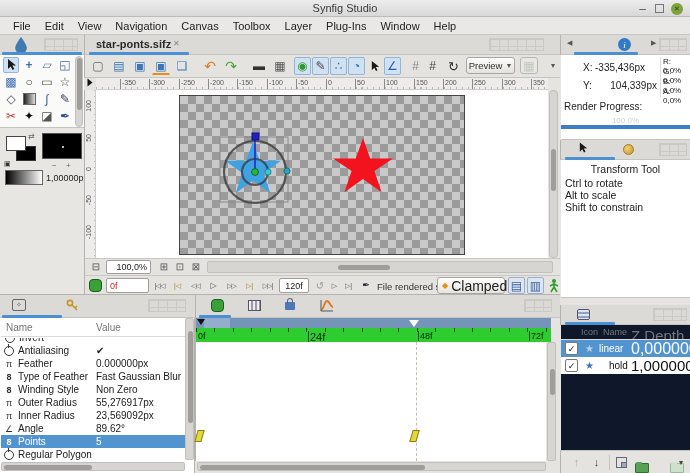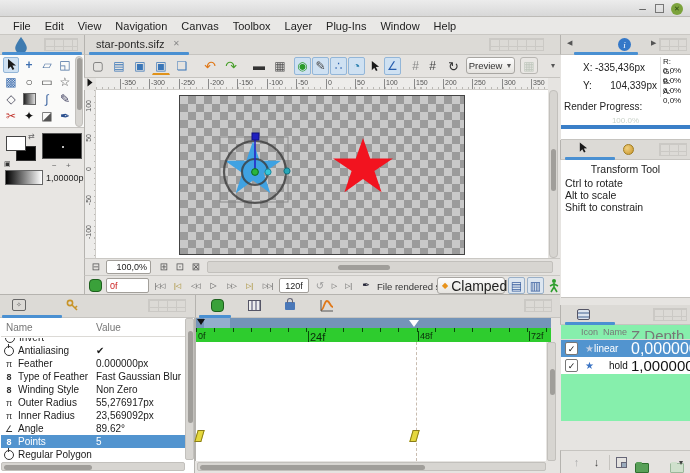--- a/index.html
+++ b/index.html
@@ -33,20 +33,21 @@
   .pw::after{content:"";position:absolute;left:2.6px;top:-3px;width:1.4px;height:4px;background:#333}
   .tri-b{width:0;height:0;border-left:4px solid transparent;border-right:4px solid transparent;border-top:5px solid #111}
   .folder{width:14px;height:10px;border-radius:1px;position:relative}
   .folder::before{content:"";position:absolute;left:0;top:-2px;width:6px;height:2px;background:inherit;border-radius:1px 1px 0 0}
   .wpt{width:7px;height:12px;background:var(--waypoint-yellow,#e5d83d);border:1px solid #8a7d1a;transform:skewX(-16deg)}
 </style>
 </head>
 <body>
 
 <div class="a" style="left:0;top:0;width:690px;height:17px;background:linear-gradient(#ececec,#d8d8d8);border-bottom:1px solid #bdbbb7">
+  <div class="a" style="left:0;top:2px;width:690px;text-align:center;font-size:11px;color:#3a3a3a">Synfig Studio</div>
   <div class="a btn" style="left:636px;top:2px;width:13px;height:13px;color:#555">–</div>
   <div class="a" style="left:655px;top:4px;width:9px;height:9px;border:1px solid #777"></div>
   <div class="a" style="left:671px;top:3px;width:12px;height:12px;border-radius:50%;background:#7ca33c;color:#2c4a12;font-size:7px;display:flex;align-items:center;justify-content:center">✕</div>
 </div>
 
 <div class="a" style="left:0;top:17px;width:690px;height:18px;background:#e9e8e6;border-bottom:1px solid #c9c7c3;display:flex;align-items:center;padding-left:6px">
   <span style="padding:0 7px">File</span>
   <span style="padding:0 7px">Edit</span>
   <span style="padding:0 7px">View</span>
   <span style="padding:0 7px">Navigation</span>
@@ -104,21 +105,21 @@
   <div class="a" style="left:42px;top:5px;width:40px;height:26px;background:#000;border:1px solid #555">
     <div class="a" style="left:19px;top:12px;width:2px;height:2px;background:#bbb"></div>
   </div>
   <span class="a" style="left:52px;top:33px;font-size:8px;color:#666">−</span>
   <span class="a" style="left:66px;top:33px;font-size:8px;color:#666">+</span>
   <div class="a" style="left:5px;top:42px;width:38px;height:15px;border:1px solid #666;background:linear-gradient(90deg,#000,#fff)"></div>
   <span class="a" style="left:46px;top:45px;font-size:9px;color:#222">1,00000p</span>
 </div>
 
 <div class="a strip" style="left:84px;top:35px;width:476px;height:20px;border-left:1px solid #b5b3af">
-  <span class="a" style="left:11px;top:3px;font-size:11px;font-weight:normal;color:#2a2a2a">star-ponts.sifz</span>
+  <span class="a" style="left:11px;top:3px;font-size:11px;font-weight:bold;color:#2a2a2a">star-ponts.sifz</span>
   <span class="a" style="left:88px;top:4px;font-size:8px;color:#888">✕</span>
   <div class="a tabu" style="left:4px;top:17px;width:100px"></div>
   <div class="a deco" style="left:404px;top:3px;width:55px;height:13px"></div>
 </div>
 
 <div class="a" style="left:84px;top:55px;width:476px;height:23px;background:#e5e3e0;border-bottom:1px solid #c6c4c0;border-left:1px solid #b5b3af">
   <div class="a btn" style="left:4px;top:2px;width:18px;height:18px;color:#666">▢</div>
   <div class="a btn" style="left:25px;top:2px;width:18px;height:18px;color:#3a76b8">▤</div>
   <div class="a btn" style="left:46px;top:2px;width:18px;height:18px;color:#3a76b8">▣</div>
   <div class="a btn" style="left:67px;top:2px;width:18px;height:18px;color:#3a76b8;border-bottom:2px solid #e0921a">▣</div>
@@ -398,29 +399,29 @@
 </div>
 <div class="a trk" style="left:197px;top:462px;width:349px;height:9px;border-radius:2px">
   <div class="a hnd" style="left:2px;top:2px;width:225px;height:5px"></div>
 </div>
 
 <div class="a strip" actable="false" style="left:560px;top:305px;width:130px;height:20px;border-left:1px solid #b5b3af">
   <div class="a" style="left:16px;top:4px;width:13px;height:11px;border:1px solid #556;background:repeating-linear-gradient(#dde4ee 0 2px,#8fa3c0 2px 4px);border-radius:2px"></div>
   <div class="a deco" style="left:92px;top:3px;width:34px;height:13px"></div>
   <div class="a tabu" style="left:4px;top:17px;width:50px"></div>
 </div>
-<div class="a" style="left:561px;top:325px;width:129px;height:96px;background:#86efac">
+<div class="a" style="left:561px;top:325px;width:129px;height:125px;background:#0f172a">
   <span class="a lbl" style="left:20px;top:2px;font-size:9px;color:#777">Icon</span>
   <span class="a lbl" style="left:42px;top:2px;font-size:9px;color:#777">Name</span>
   <span class="a lbl" style="left:70px;top:2px;font-size:15px;color:#777">Z Depth</span>
   <div class="a" style="left:0;top:14px;width:129px;height:1px;background:#dcdad6"></div>
   <div class="a" style="left:0;top:15px;width:129px;height:17px;background:var(--selection,#5294cf);display:flex;align-items:center;color:#fff">
     <span class="ckb" style="margin-left:4px">✓</span>
     <span style="margin-left:7px;color:#c2cfe2;font-size:10px">★</span>
-    <span style="font-size:10px">linear</span>
+    <span style="margin-left:5px;font-size:10px">linear</span>
     <span style="position:absolute;left:70px;font-size:16px">0,000000</span>
   </div>
   <div class="a" style="left:0;top:32px;width:129px;height:17px;background:#fff;display:flex;align-items:center;color:#111">
     <span class="ckb" style="margin-left:4px">✓</span>
     <span style="margin-left:7px;color:#3b74c4;font-size:10px">★</span>
     <span style="margin-left:15px;font-size:10px">hold</span>
     <span style="position:absolute;left:70px;font-size:15px">1,000000</span>
   </div>
 </div>
 <div class="a" style="left:560px;top:450px;width:130px;height:23px;background:#e5e3e0;border-top:1px solid #c6c4c0;border-left:1px solid #b5b3af;display:flex;align-items:center">

